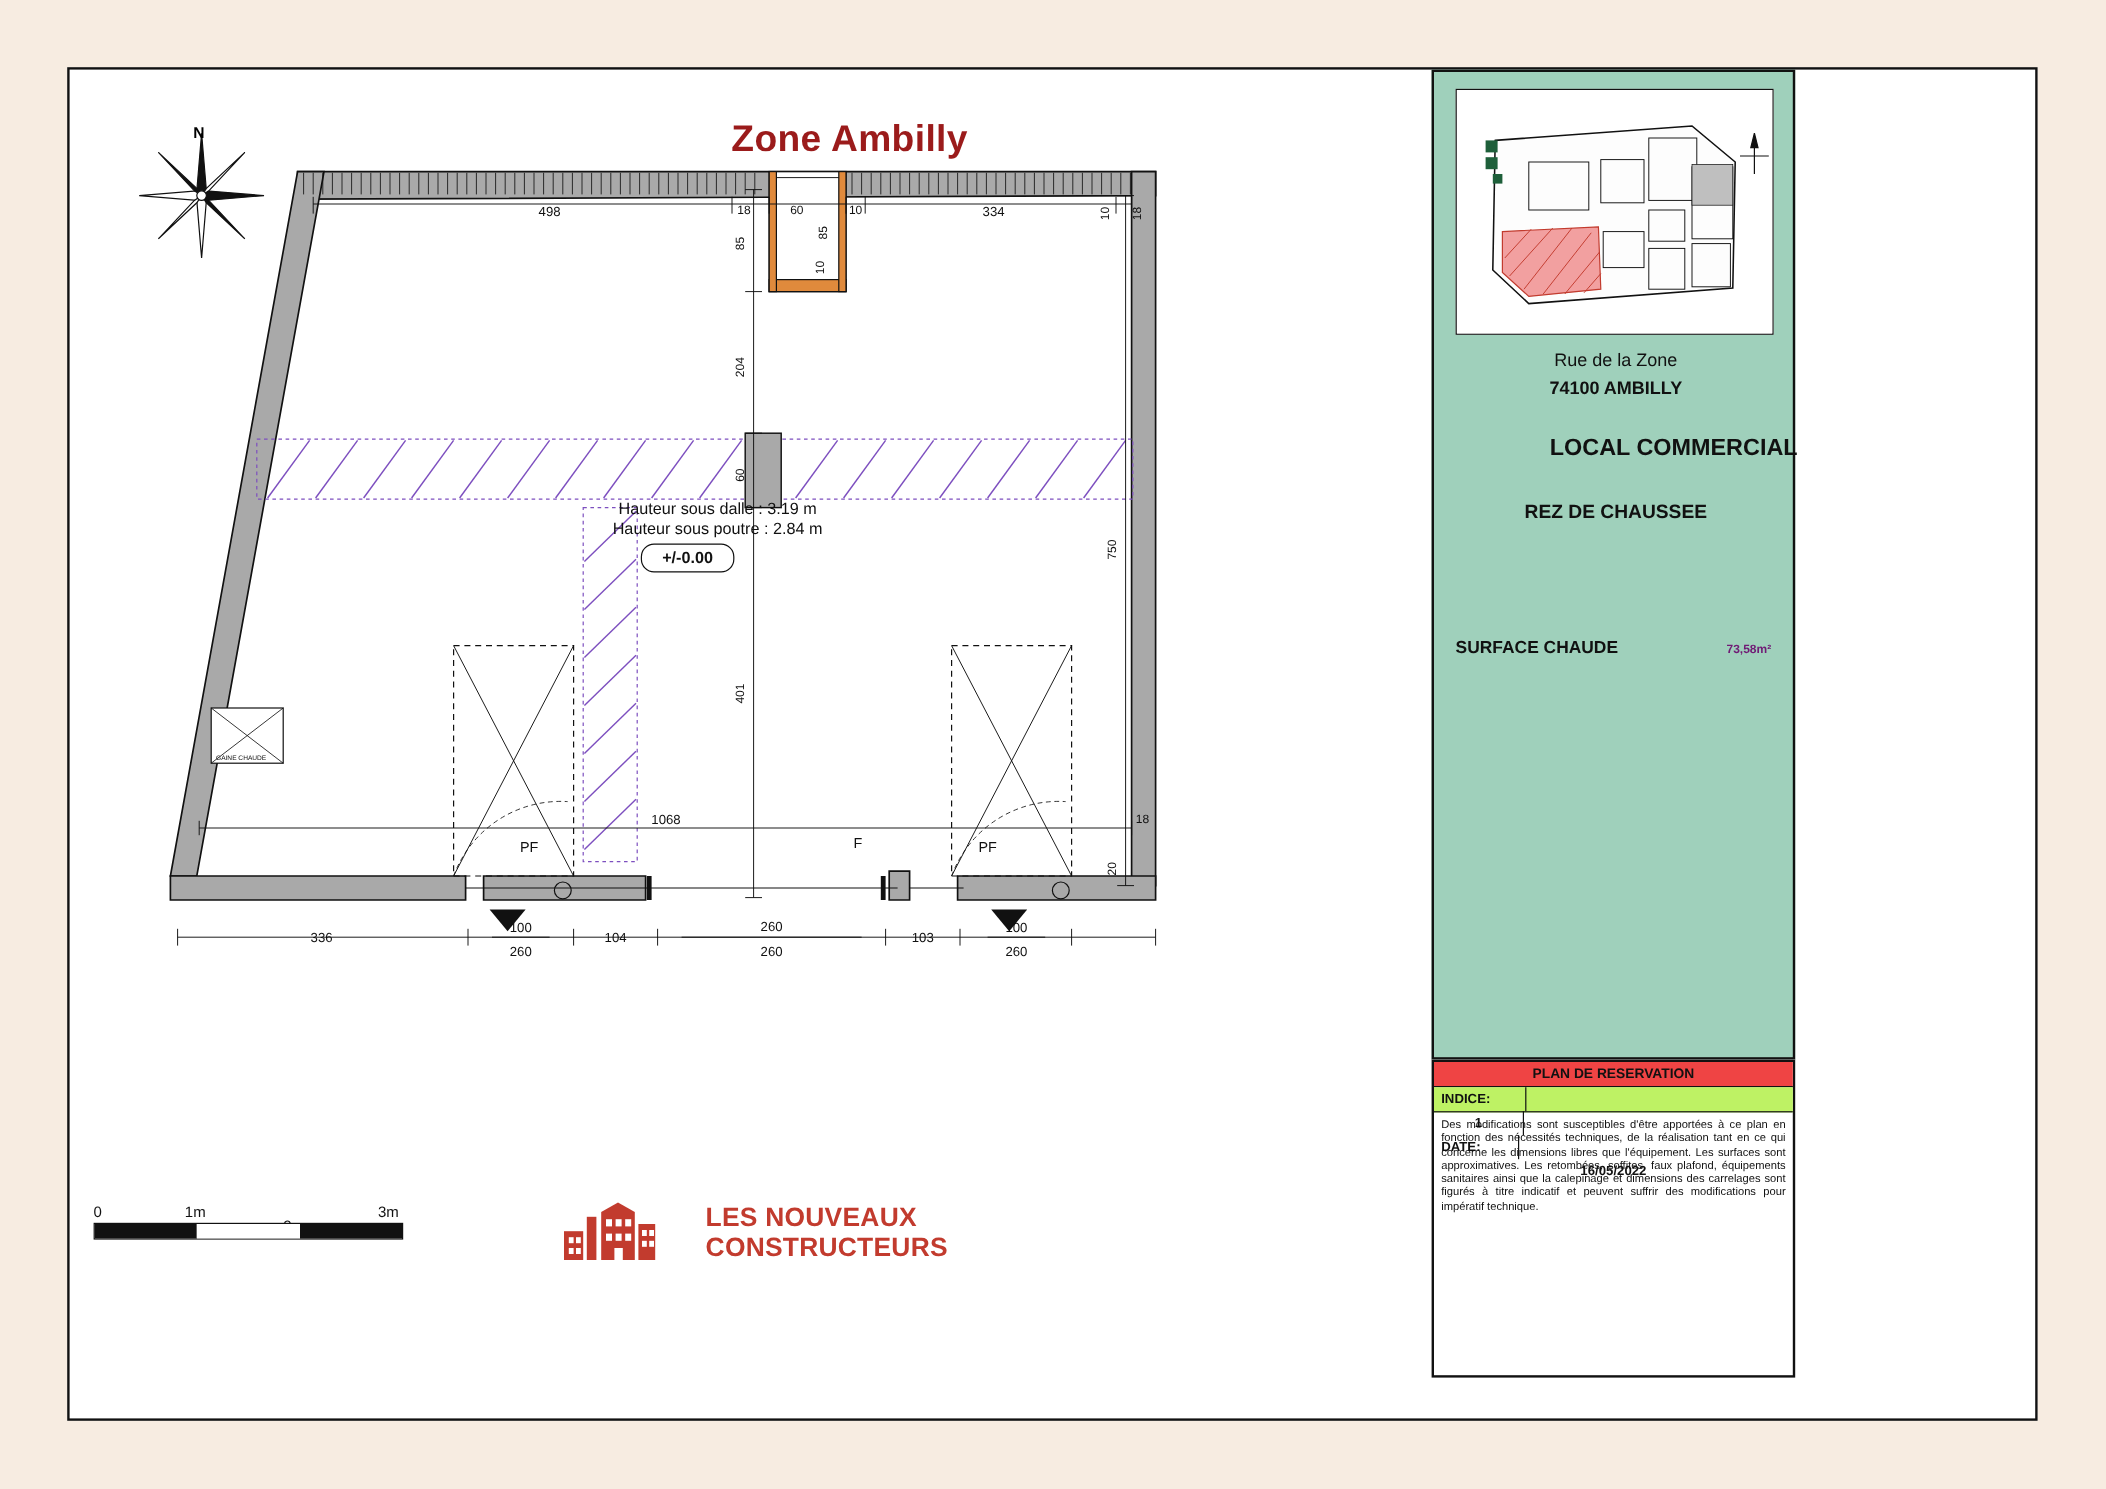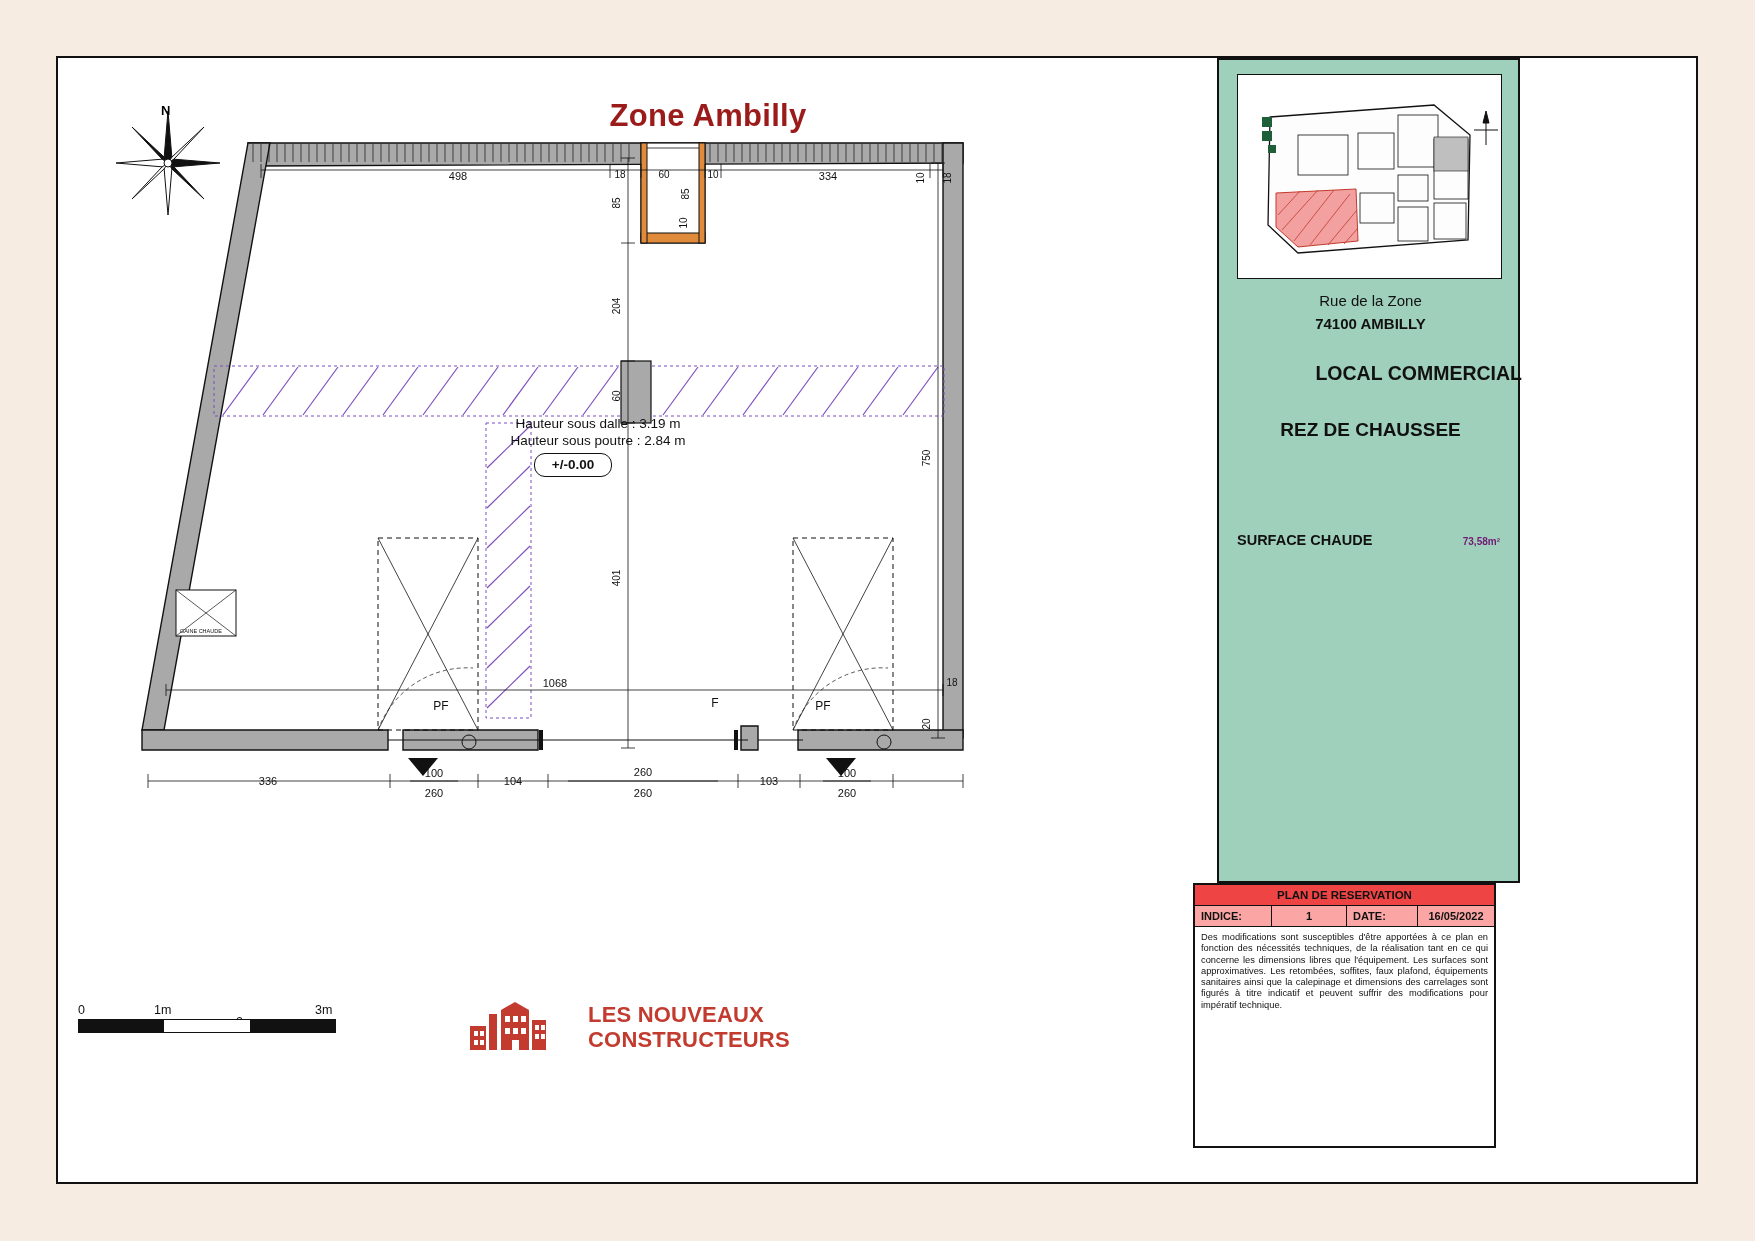--- a/index.html
+++ b/index.html
@@ -32,44 +32,44 @@
     font-size:13.5px;color:#111;line-height:17px;
   }
   .level-badge{
     position:absolute;left:476px;top:395px;width:76px;height:22px;
     border:1px solid #111;border-radius:11px;text-align:center;
     font-size:13.5px;line-height:22px;font-weight:bold;color:#111;
   }
   
   .panel{
     position:absolute;left:1135px;top:0px;width:303px;height:825px;
-    background:#9fd0bb;border:2px solid #111;box-sizing:border-box;margin-left:24px;
+    background:#9fd0bb;border:2px solid #111;box-sizing:border-box;
   }
   .keyplan{
     position:absolute;left:18px;top:14px;width:265px;height:205px;
     background:#fff;border:1px solid #111;box-sizing:border-box;
   }
   .addr1{position:absolute;left:0;top:232px;width:303px;text-align:center;font-size:15px;color:#111;}
   .addr2{position:absolute;left:0;top:255px;width:303px;text-align:center;font-size:15px;font-weight:bold;color:#111;}
   .ptype{position:absolute;left:0;top:302px;width:303px;text-align:right;font-size:19.5px;font-weight:bold;color:#111;}
-  .plevel{position:absolute;left:0;top:359px;width:303px;text-align:center;font-size:19px;font-weight:bold;color:#111;}
+  .plevel{position:absolute;left:0;top:359px;width:303px;text-align:center;font-size:16px;font-weight:bold;color:#111;}
   .surf-label{position:absolute;left:18px;top:472px;font-size:14.5px;font-weight:bold;color:#111;}
   .surf-value{position:absolute;right:18px;top:476px;font-size:10px;font-weight:bold;color:#701a75;}
   
   .resv{
     position:absolute;left:1135px;top:825px;width:303px;height:265px;
     border:2px solid #111;box-sizing:border-box;background:#fff;
   }
   .resv-title{
     height:20px;line-height:20px;text-align:center;font-size:11.5px;font-weight:bold;
     border-bottom:1px solid #111;background:#ef4444;color:#111;
   }
   .resv-row{
     height:20px;line-height:20px;border-bottom:1px solid #111;display:flex;
-    font-size:11px;font-weight:bold;background:#fca5a5;color:#111;
+    font-size:11px;font-weight:bold;background:#bef264;color:#111;flex-direction:column;
   }
   .resv-row .c{padding:0 6px;display:flex;align-items:center;}
   .resv-row .c.b{border-right:1px solid #111;}
   .resv-note{
     padding:5px 6px;font-size:9.3px;line-height:11.3px;color:#111;text-align:justify;
   }
   
   .scalebar{position:absolute;left:20px;top:945px;width:270px;}
   .sb-labels{position:relative;height:16px;font-size:12.5px;color:#111;}
   .sb-labels span{position:absolute;top:0;}

